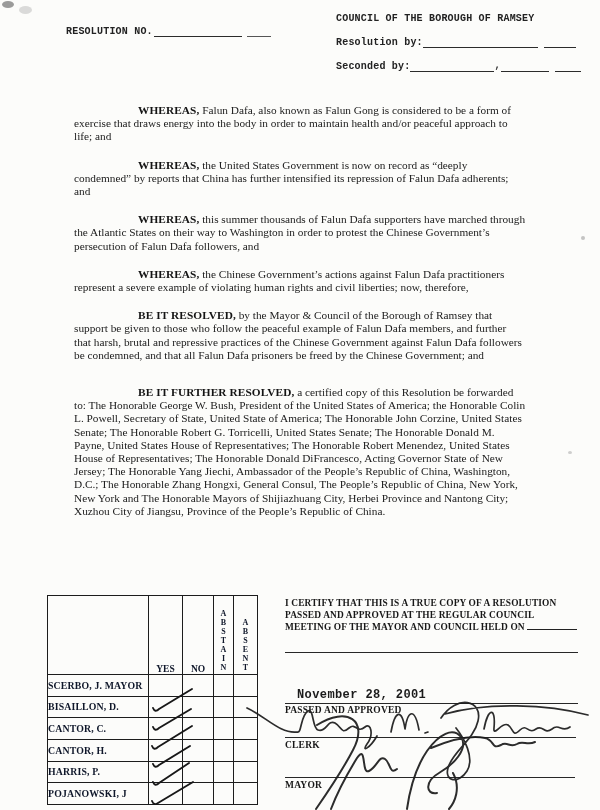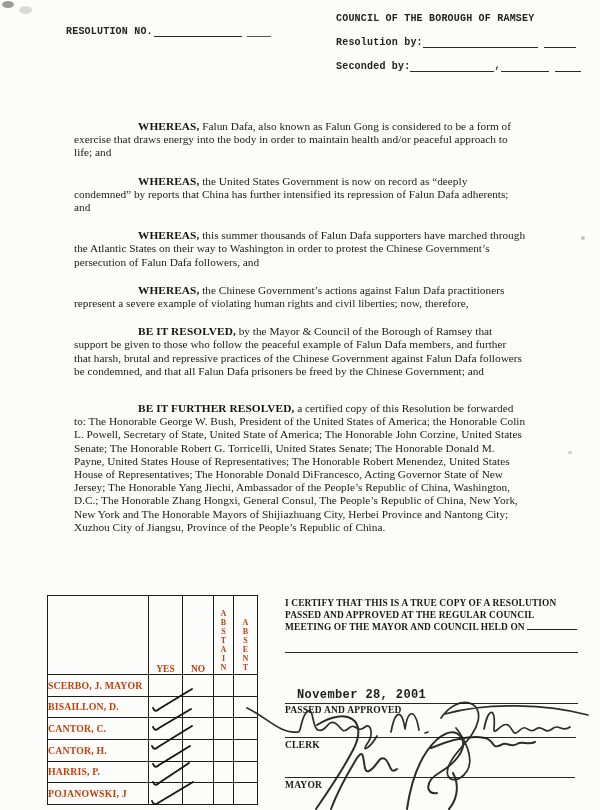--- a/index.html
+++ b/index.html
@@ -11,29 +11,29 @@
   .res-no{position:absolute;left:66px;top:25px;display:flex;align-items:flex-end;}
   .res-no .uline{display:inline-block;width:88px;border-bottom:1.4px solid #2b2b2b;height:11px;margin-left:1px;}
   .res-no .uline2{display:inline-block;width:24px;border-bottom:1.2px solid #555;height:11px;margin-left:5px;}
   .hdr-right{position:absolute;left:336px;top:13px;width:245px;}
   .hdr-title{white-space:nowrap;}
   .hdr-row{display:flex;align-items:center;margin-top:12px;}
   .hdr-row .seg{border-bottom:1.2px solid #2b2b2b;height:11px;display:inline-block;}
   .hdr-row .gap{width:6px;display:inline-block;}
   .hdr-comma{font-family:"Liberation Mono",monospace;font-size:10px;color:#333;line-height:8px;}
   
-  .body-text{position:absolute;left:74px;top:120px;width:452px;font-size:11.3px;line-height:13.2px;
+  .body-text{position:absolute;left:74px;top:104px;width:452px;font-size:11.3px;line-height:13.2px;
              color:#202020;}
   .body-text p{margin:0 0 15px 0;text-indent:64px;}
   .body-text p.gap-after{margin-bottom:24px;}
   .lead{font-weight:bold;color:#141414;letter-spacing:.1px;}
   
   .vote-wrap{position:absolute;left:47px;top:595px;width:211px;height:211px;}
   table.votes{border-collapse:collapse;table-layout:fixed;width:210px;height:210px;}
-  table.votes td{border:1.5px solid #1c1c1c;padding:0;font-weight:bold;color:#c2410c;}
+  table.votes td{border:1.5px solid #1c1c1c;padding:0;font-weight:bold;color:#0f172a;}
   td.name{font-size:9.8px;letter-spacing:.15px;padding-left:4px;vertical-align:middle;}
   tr.hdr td{height:78px;}
   td.yn{font-size:9.5px;text-align:center;vertical-align:bottom;padding-bottom:3px;}
   td.vert{text-align:center;vertical-align:bottom;padding-bottom:3px;}
   .vtxt{display:inline-block;width:7px;font-size:8px;line-height:9px;word-break:break-all;
         font-weight:bold;letter-spacing:0;}
   svg.checks{position:absolute;left:0;top:0;overflow:visible;pointer-events:none;}
   
   .cert{position:absolute;left:285px;top:597px;width:296px;font-weight:bold;font-size:9.4px;
         line-height:12.2px;letter-spacing:.15px;color:#181818;}

